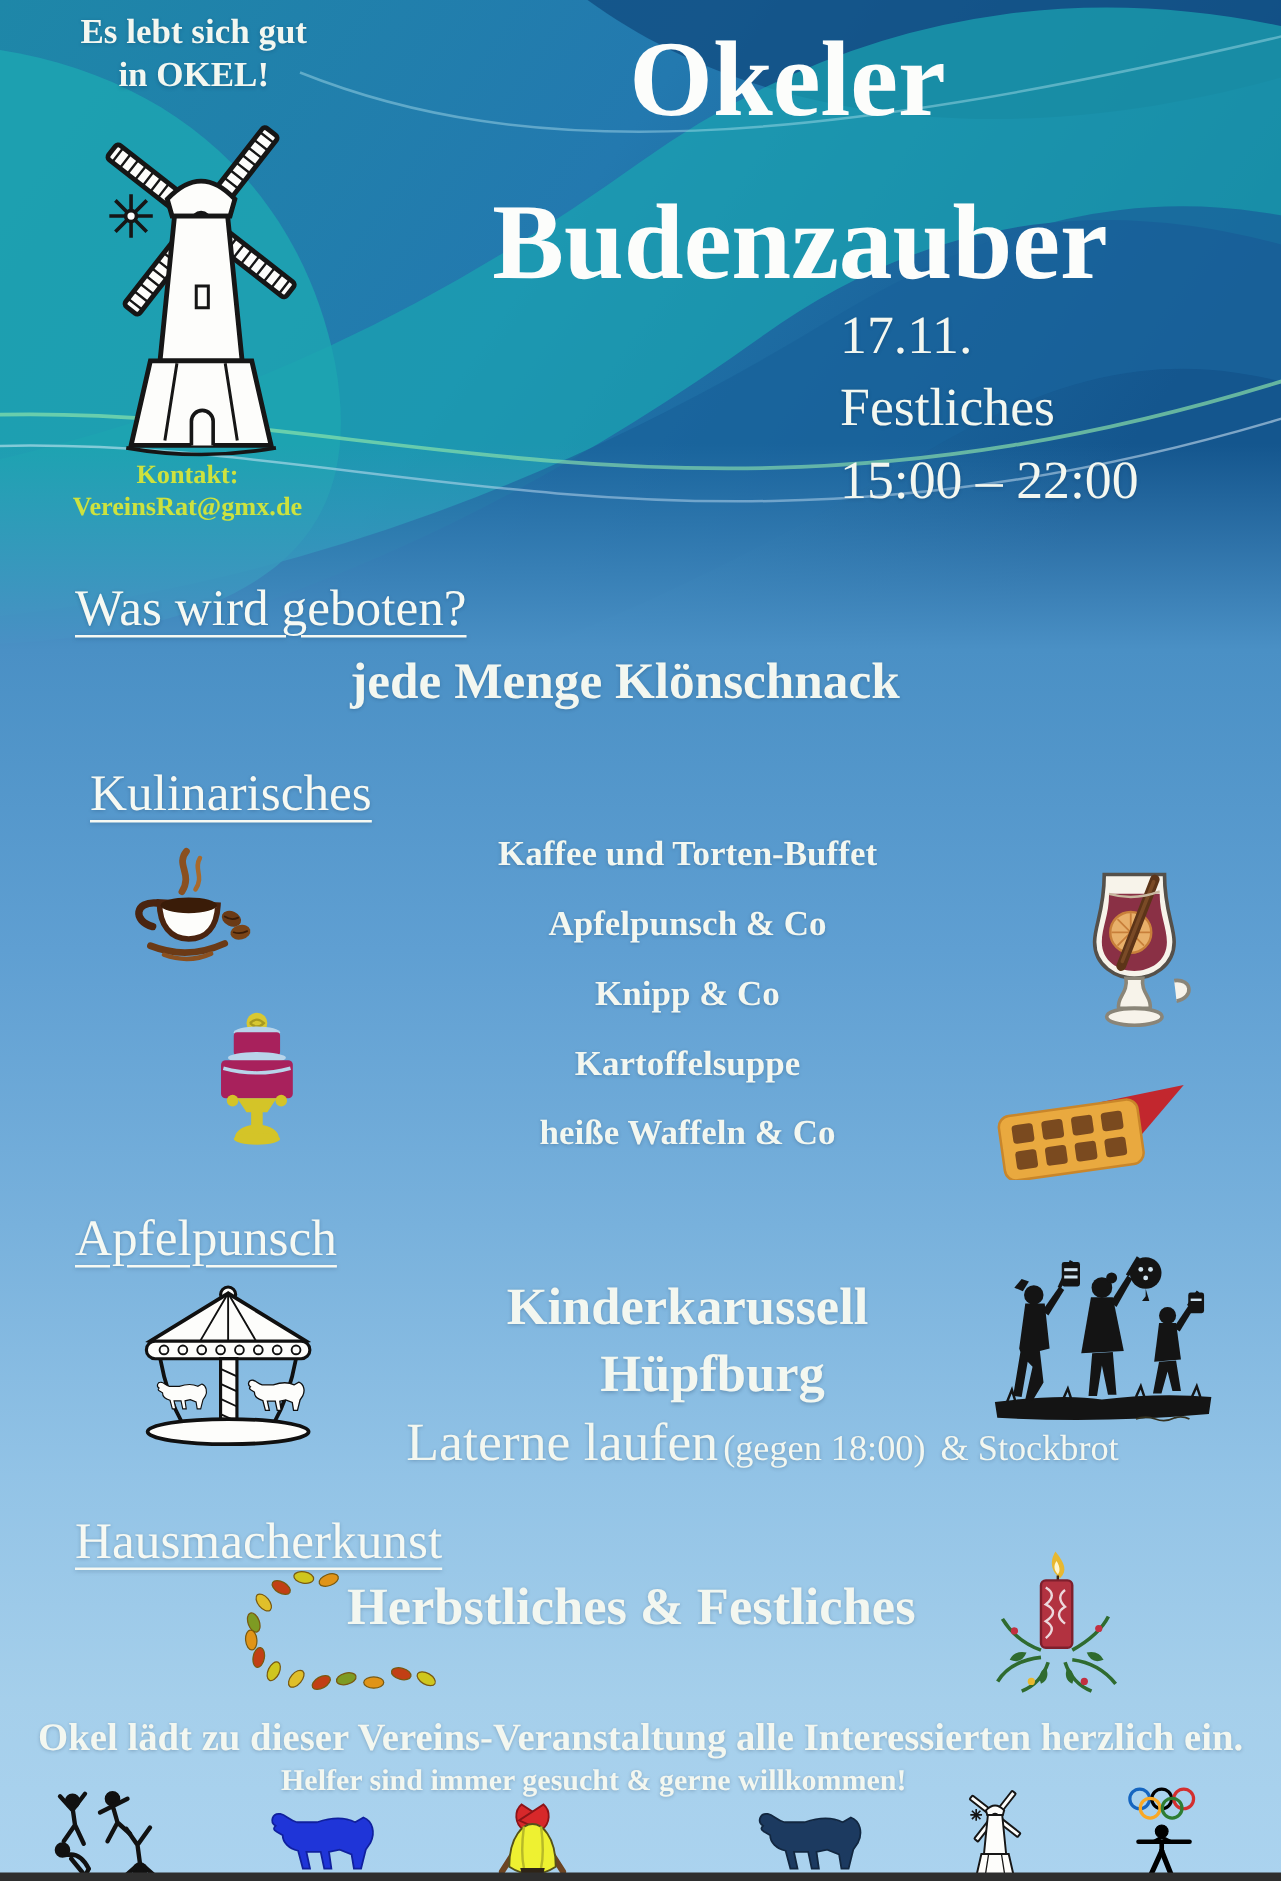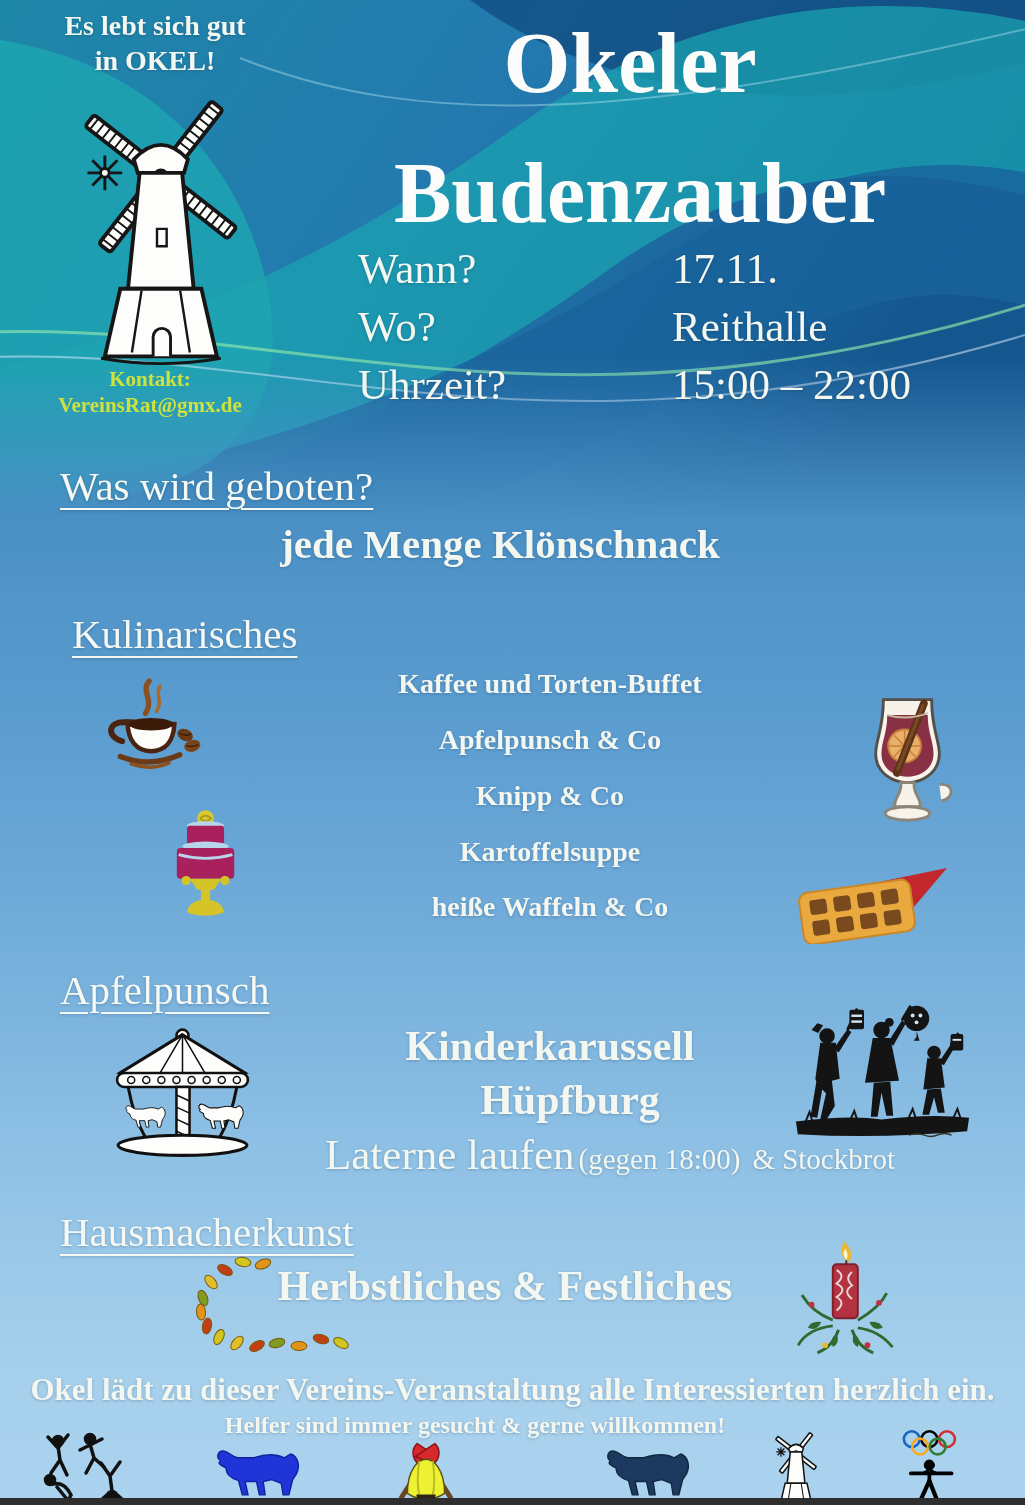--- a/index.html
+++ b/index.html
@@ -91,28 +91,23 @@
   </svg>
 
   <div class="abs center" style="left:25px;top:366px;width:250px;font-size:21px;font-weight:bold;color:#cde23e;line-height:1.25">
     <div>Kontakt:</div>
     <div>VereinsRat@gmx.de</div>
   </div>
 
   <div class="abs center title" style="left:330px;top:20px;width:600px;font-size:86px">Okeler</div>
   <div class="abs center title" style="left:300px;top:150px;width:680px;font-size:86px">Budenzauber</div>
 
-  <div class="abs txt qcol" style="left:358px;top:240px">
-    <div>Wann?</div>
-    <div>Wo?</div>
-    <div>Uhrzeit?</div>
-  </div>
   <div class="abs txt qcol" style="left:672px;top:240px">
     <div>17.11.</div>
-    <div>Reithalle</div>
+    <div>Festliches</div>
     <div>15:00 – 22:00</div>
   </div>
 
   <div class="abs txt heading" style="left:60px;top:462px">Was wird geboten?</div>
   <div class="abs txt center item" style="left:180px;top:520px;width:640px;font-size:41px">jede Menge Klönschnack</div>
 
   <div class="abs txt heading" style="left:72px;top:610px">Kulinarisches</div>
   <div class="abs txt center item" style="left:230px;top:668px;width:640px">Kaffee und Torten-Buffet</div>
   <div class="abs txt center item" style="left:230px;top:724px;width:640px">Apfelpunsch &amp; Co</div>
   <div class="abs txt center item" style="left:230px;top:780px;width:640px">Knipp &amp; Co</div>

